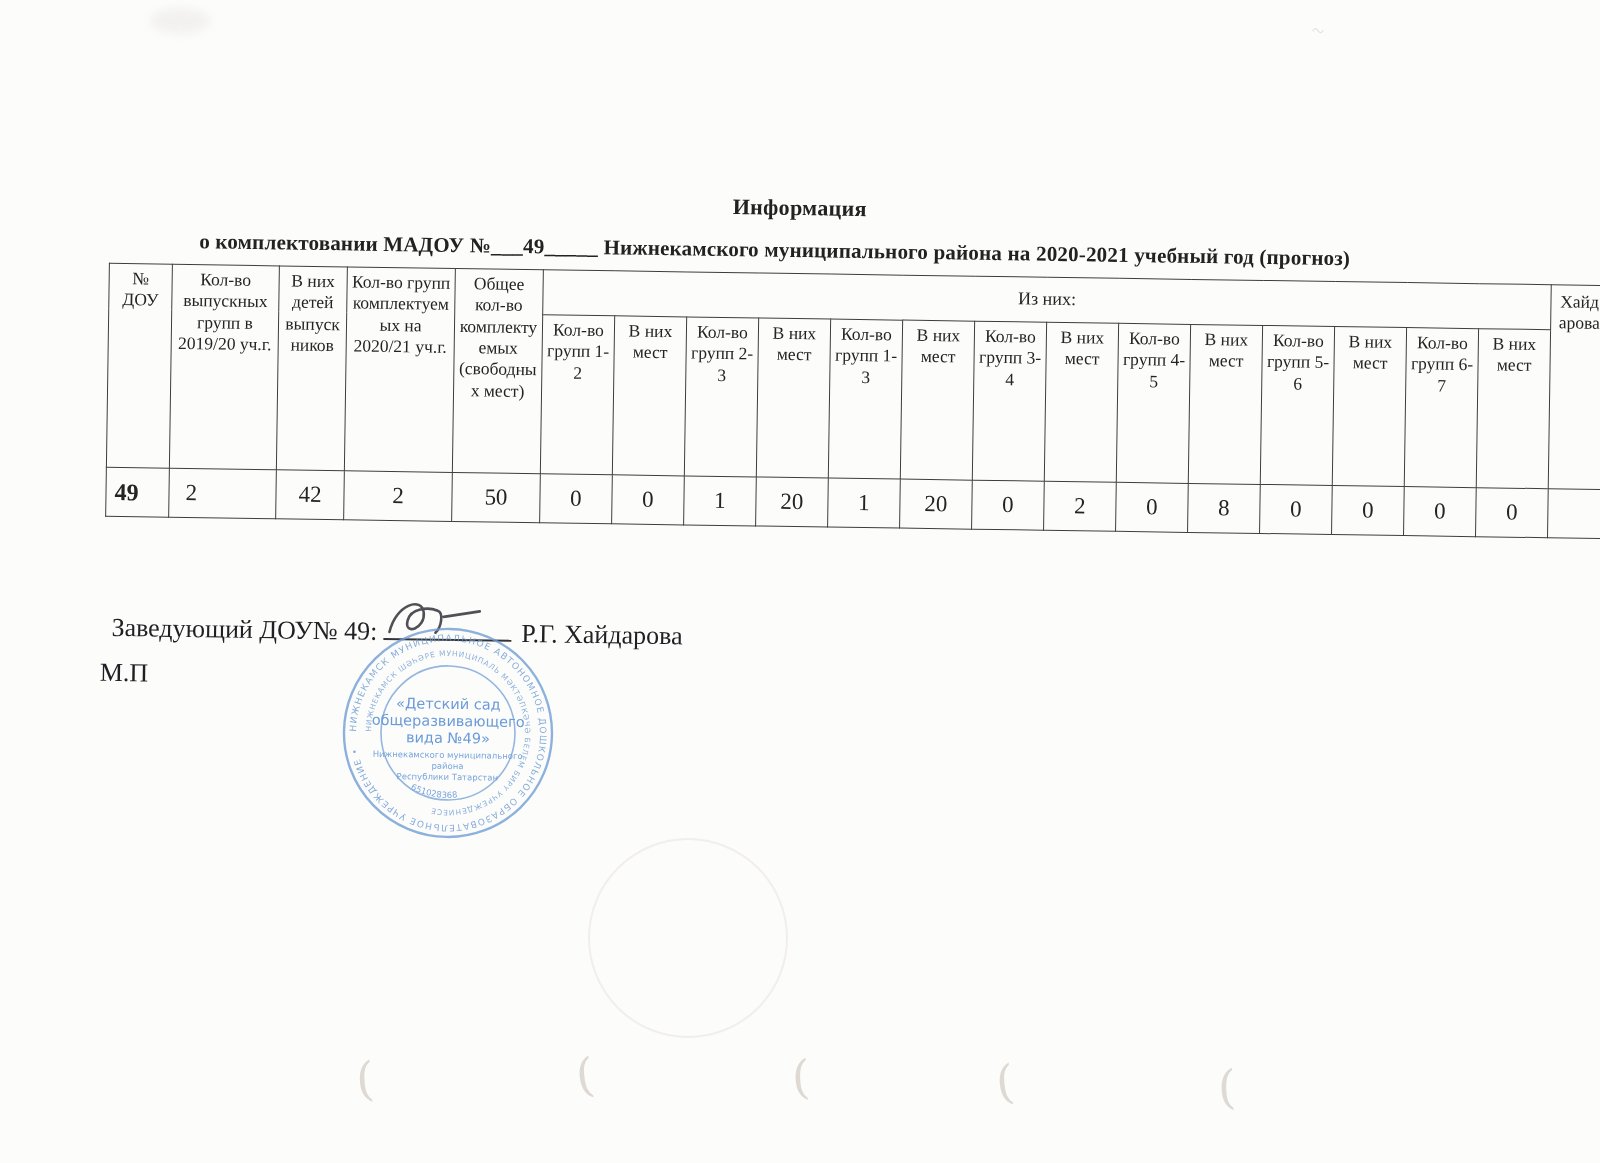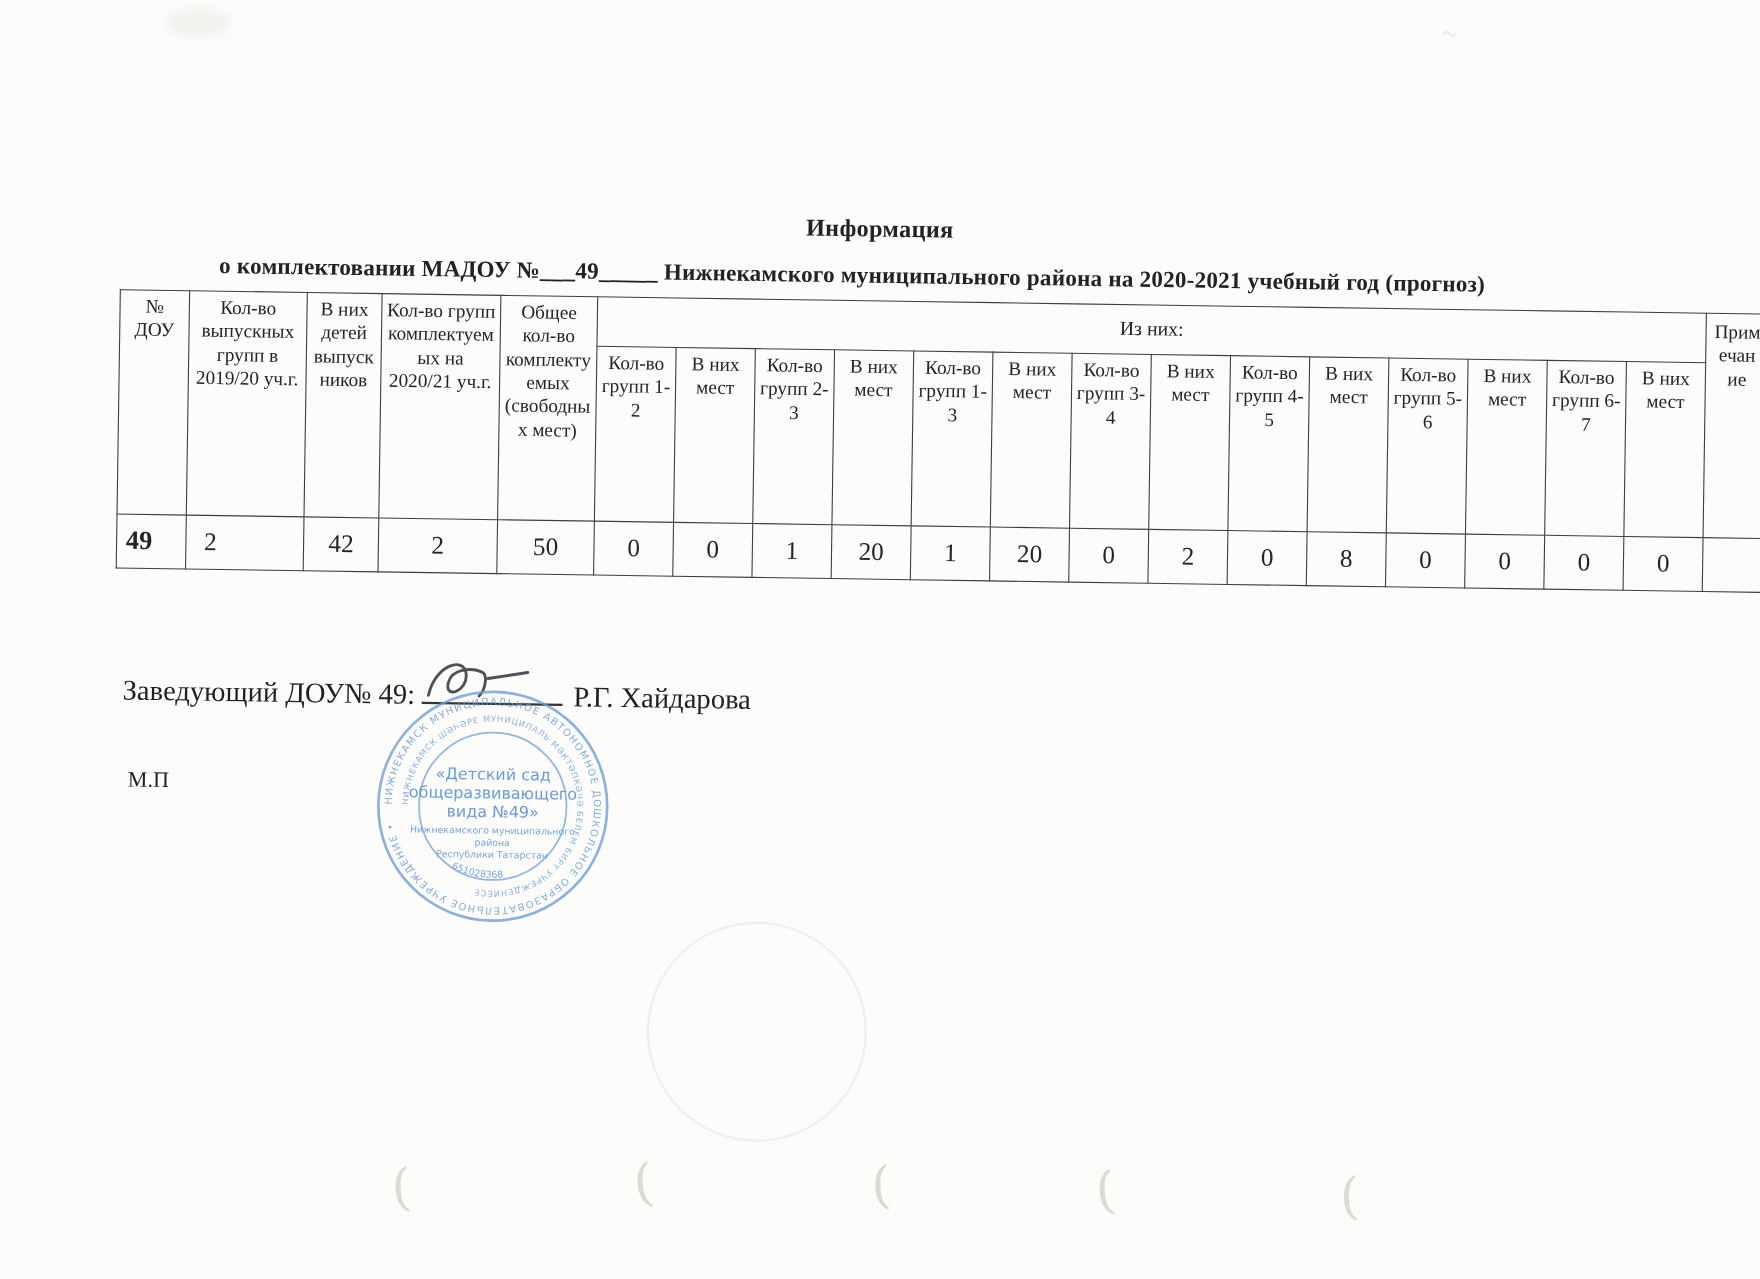--- a/index.html
+++ b/index.html
@@ -41,21 +41,21 @@
   td.dou{font-weight:bold;text-align:left;padding-left:8px;font-size:24px;margin-left:42px;}
   td.v-left{text-align:left;padding-left:16px;}
 
   
   .sign-line{position:absolute;top:600px;left:118px;font-size:26px;color:#1f1f24;}
   .sig-holder{
     display:inline-block;position:relative;width:128px;height:34px;
     border-bottom:2px solid #33333a;vertical-align:baseline;margin:0 10px 0 6px;
   }
   .sig-holder svg{position:absolute;left:0;bottom:-6px;}
-  .mp-label{position:absolute;top:658px;left:124px;font-size:20px;color:#1f1f24;margin-top:40px;}
+  .mp-label{position:absolute;top:658px;left:107px;font-size:26px;color:#1f1f24;}
 
   
   .stamp{position:absolute;top:612px;left:340px;width:232px;height:232px;opacity:.92;}
 
   
   .ghost-circle{
     position:absolute;top:838px;left:588px;width:196px;height:196px;border-radius:50%;
     border:2px solid #edeae5;opacity:.75;
   }
   .smudge{position:absolute;background:#f0efec;border-radius:50%;filter:blur(4px);opacity:.8;}
@@ -110,21 +110,21 @@
         </colgroup>
         <thead>
           <tr class="hrow1">
             <th rowspan="2">№ ДОУ</th>
             <th rowspan="2">Кол-во выпускных групп в 2019/20 уч.г.</th>
             <th rowspan="2">В них детей выпускников</th>
             <th rowspan="2">Кол-во групп комплектуемых на 2020/21 уч.г.</th>
             <th rowspan="2">Общее кол-во комплектуемых (свободных мест)</th>
             <th colspan="14" class="iznih">Из них:</th>
             <th rowspan="2" class="note-h">
-                <span>Примечание</span>
+                <span>Хайдарова</span>
               </th>
           </tr>
           <tr class="hrow2">
             <th>Кол-во групп 1-2</th>
             <th>В них мест</th>
             <th>Кол-во групп 2-3</th>
             <th>В них мест</th>
             <th>Кол-во групп 1-3</th>
             <th>В них мест</th>
             <th>Кол-во групп 3-4</th>

